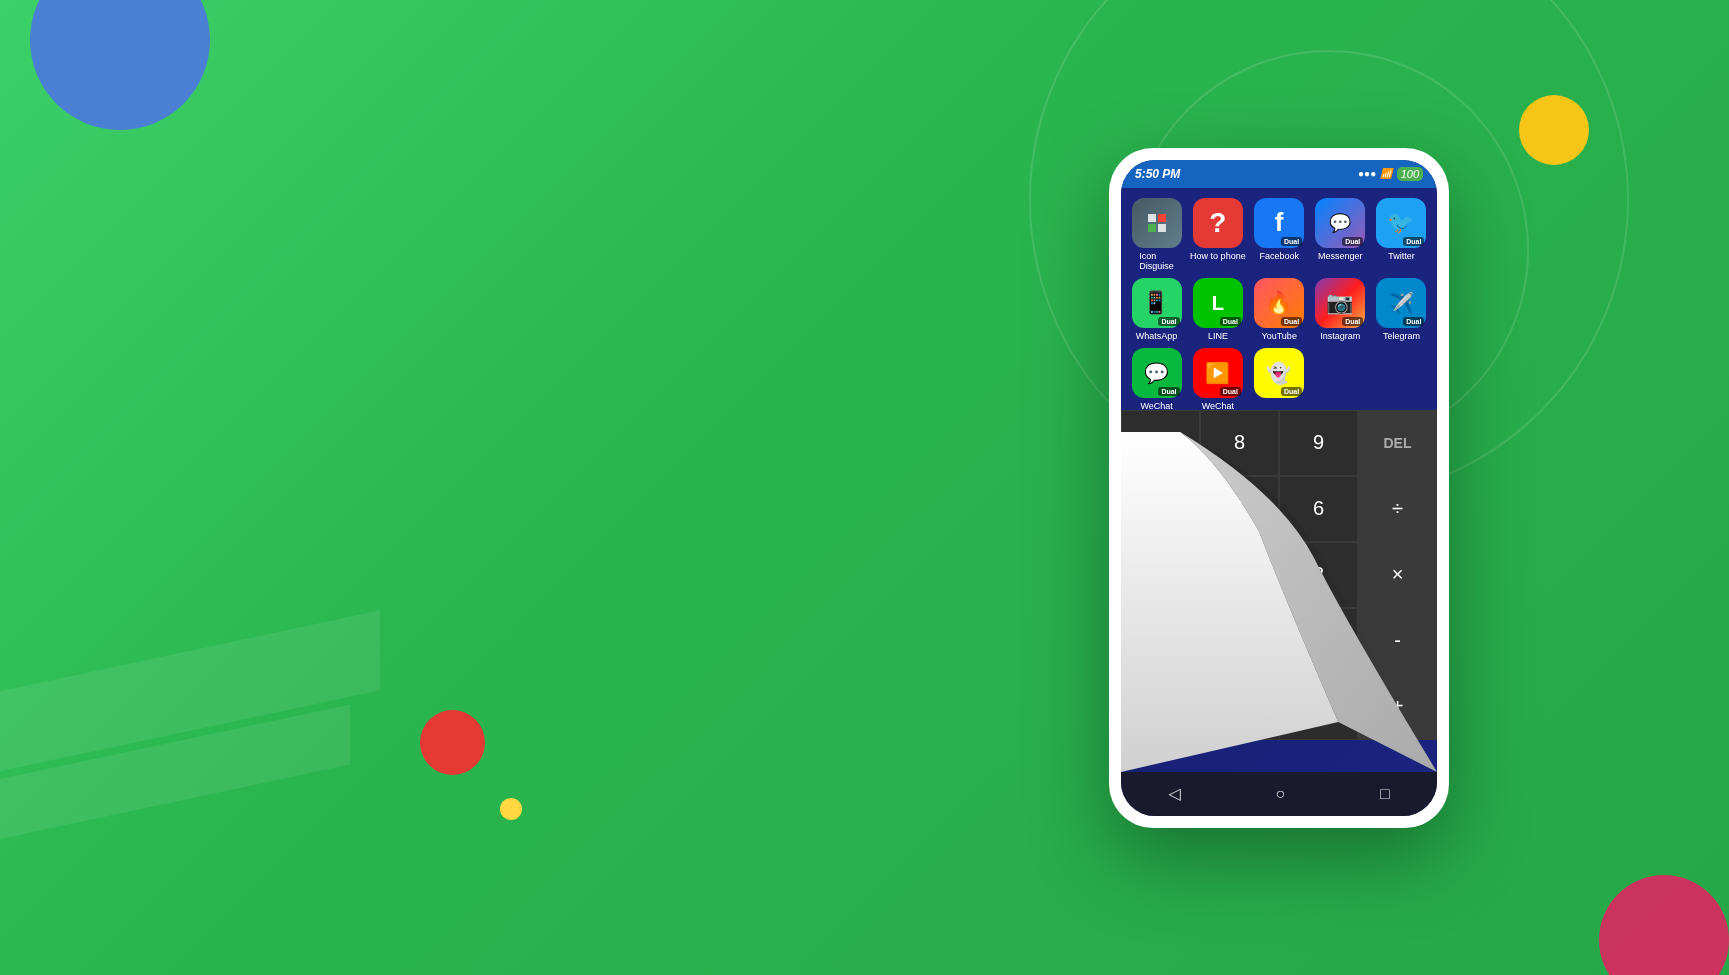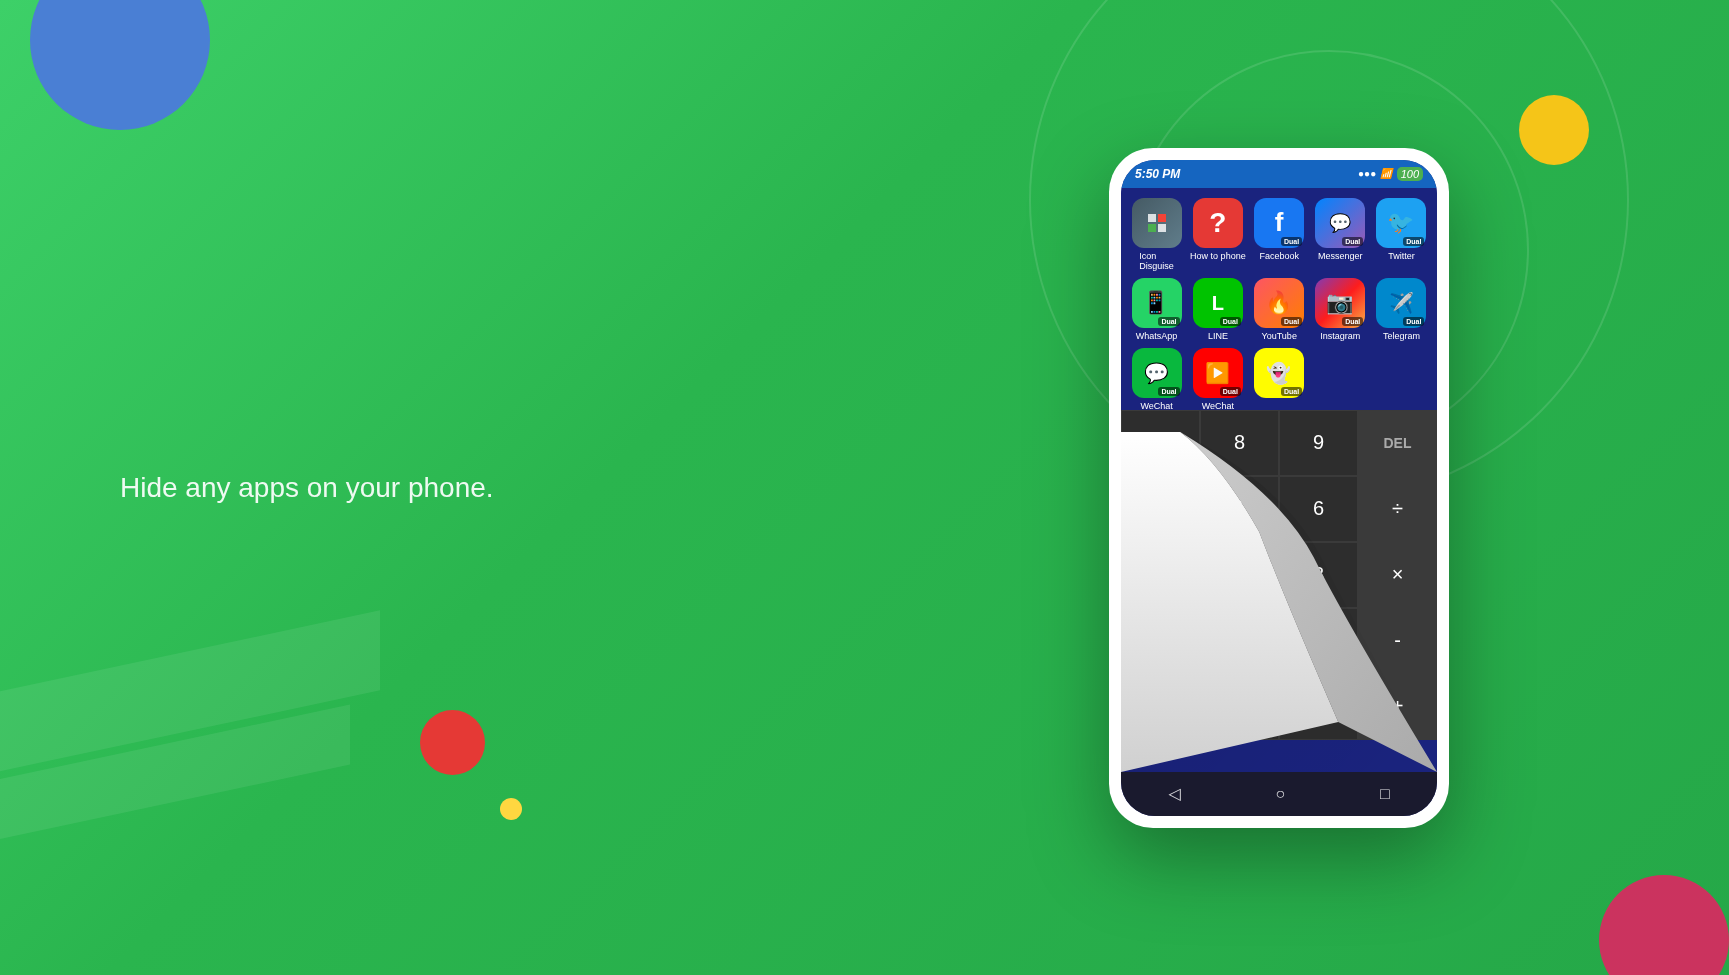--- a/index.html
+++ b/index.html
@@ -312,21 +312,21 @@
   <div class="deco-circle deco-red"></div>
   <div class="deco-circle deco-cyan"></div>
   <div class="deco-circle deco-small-yellow"></div>
   <div class="deco-circle deco-pink"></div>
 
   <div class="deco-para para1"></div>
   <div class="deco-para para2"></div>
 
   <div class="left-content">
     <p class="subtitle">
-      <span>Hide any apps on your phone.</span><br>
+      <br>
     </p>
   </div>
 
   <div class="phone-wrapper">
     <div class="phone-outer">
       <div class="phone-inner">
 
         <div class="status-bar">
           <span class="status-time">5:50 PM</span>
           <div class="status-icons">

